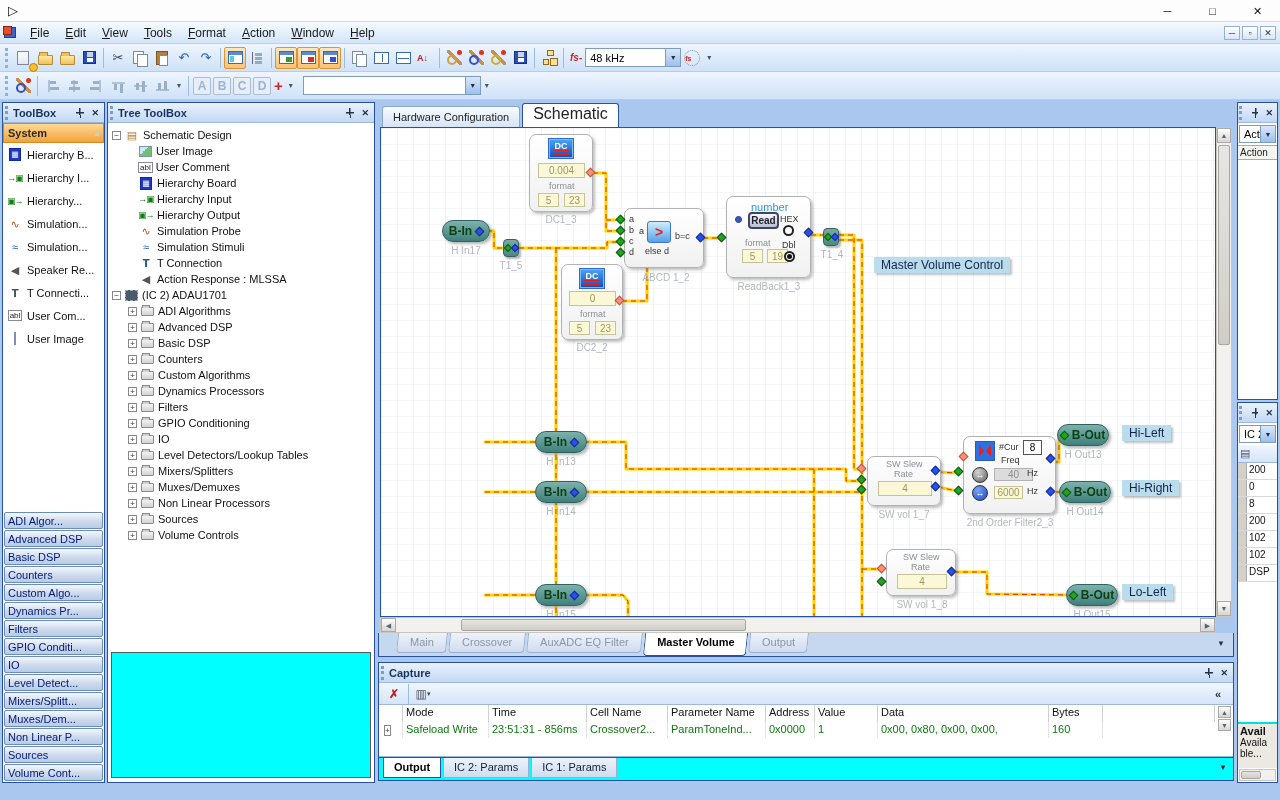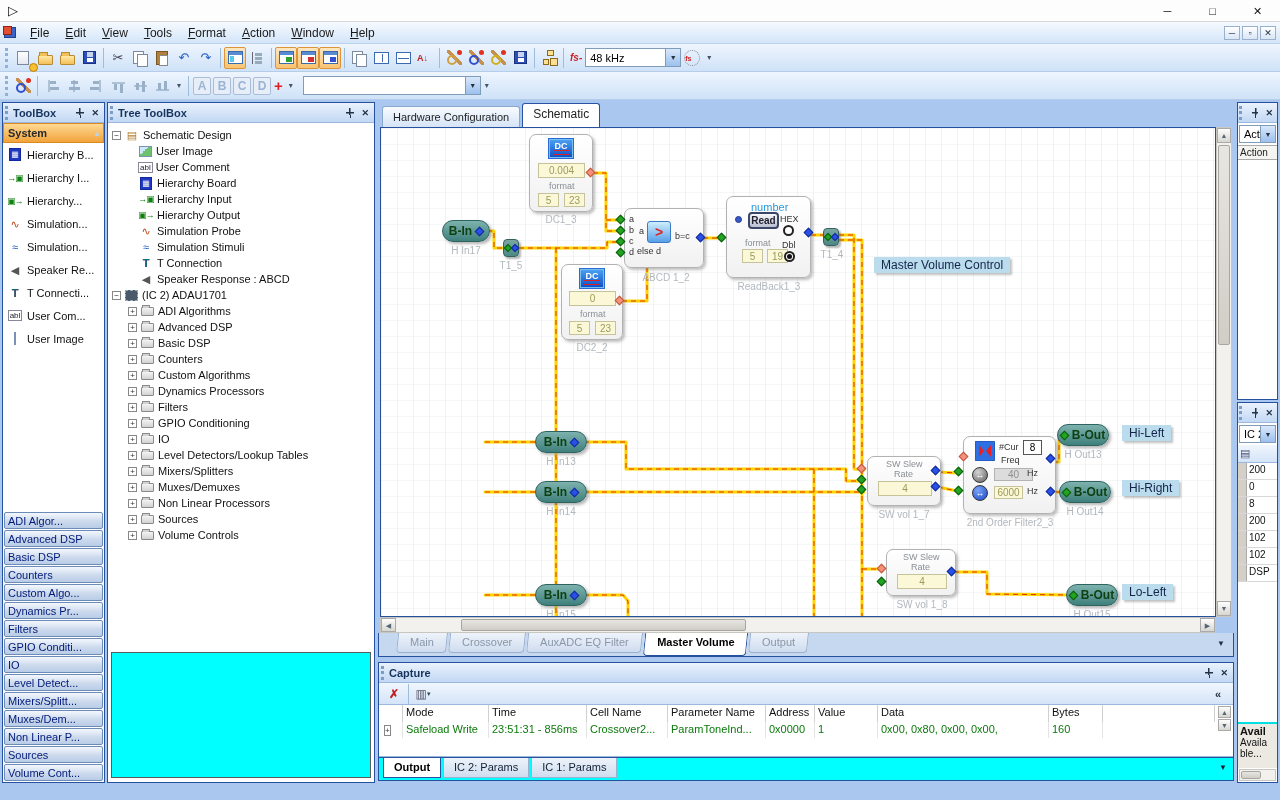--- a/index.html
+++ b/index.html
@@ -89,21 +89,21 @@
 .i-probe{color:#c05020;font-size:11px}
 .i-stim{color:#2a62c8;font-size:11px}
 .i-hin{color:#108010;font-size:9px;letter-spacing:-1px}
 .i-hout{color:#108010;font-size:9px;letter-spacing:-1px}
 
 .trow{height:16px;display:flex;align-items:center;gap:3px;font-size:11px;color:#111;white-space:nowrap}
 .exp{width:9px;height:9px;border:1px solid #888;background:#fff;font-size:8px;line-height:7px;text-align:center;color:#333;flex:none}
 
 .tabrow{display:flex;align-items:flex-end;height:25px;padding-left:4px;background:transparent}
 .stab{height:21px;padding:0 10px;font-size:11px;line-height:20px;color:#222;background:linear-gradient(#f8fbff,#d5e4f6);border:1px solid #8aa8cc;border-bottom:none;border-radius:3px 3px 0 0;margin-right:2px}
-.stab.active{height:24px;background:#fff;border-color:#2a52a2;font-size:12px}
+.stab.active{height:24px;background:#fff;border-color:#2a52a2;font-size:16px}
 .canvas{background:#fff;border:1px solid #26519e;overflow:hidden;
  background-image:repeating-linear-gradient(to right,rgba(150,170,195,.14) 0 1px,transparent 1px 16px),repeating-linear-gradient(to bottom,rgba(150,170,195,.10) 0 1px,transparent 1px 16px)}
 .blk{position:absolute;background:linear-gradient(#ffffff,#f1f1f1);border:1px solid #b2b2b2;border-radius:7px;box-shadow:2px 2px 3px rgba(110,110,110,.45)}
 .fldv{position:absolute;background:#fbf8d8;border:1px solid #c6c29a;color:#9c9a5c;font-size:10px;text-align:center;line-height:13px;overflow:hidden}
 .fldg{position:absolute;background:#dcdcdc;border:1px solid #b2b2b2;color:#909090;font-size:10px;text-align:center;line-height:11px}
 .lblg{position:absolute;color:#8a8f95;font-size:9px;white-space:nowrap}
 .capn{position:absolute;color:#b2b8be;font-size:10px;white-space:nowrap;text-align:center}
 .pin{position:absolute;width:7px;height:7px;transform:rotate(45deg);border:1px solid}
 .pin.g{background:#22a322;border-color:#0c5c0c}
 .pin.b{background:#2a50e8;border-color:#102c90}
@@ -482,21 +482,21 @@
         <div class="trow">
             <span class="tico i-stim">≈</span>
             <span>Simulation Stimuli</span>
           </div>
         <div class="trow">
             <span class="tico i-T">T</span>
             <span>T Connection</span>
           </div>
         <div class="trow">
             <span class="tico i-spk">◀</span>
-            <span>Speaker Response : ABCD</span>
+            <span>Action Response : MLSSA</span>
           </div>
       </div>
       <div class="trow">
         <span class="exp">−</span>
         <span class="i-chip"></span>
         <span>(IC 2) ADAU1701</span>
       </div>
       <div style="padding-left:16px">
 
       <div class="trow">
@@ -655,21 +655,21 @@
     <span class="pin g" style="left:236px;top:99px"></span>
     <span class="pin g" style="left:236px;top:110px"></span>
     <span class="pin g" style="left:236px;top:121px"></span>
     <span class="lblg" style="left:248px;top:86px;color:#333">a</span>
     <span class="lblg" style="left:248px;top:97px;color:#333">b</span>
     <span class="lblg" style="left:248px;top:108px;color:#333">c</span>
     <span class="lblg" style="left:248px;top:119px;color:#333">d</span>
     <span class="lblg" style="left:258px;top:98px;color:#333">a</span>
     <span class="abic" style="left:266px;top:93px">&gt;</span>
     <span class="lblg" style="left:294px;top:103px;color:#333">b=c</span>
-    <span class="lblg" style="left:256px;top:118px;color:#333">else d</span>
+    <span class="lblg" style="left:264px;top:118px;color:#333">else d</span>
     <span class="pin b" style="left:316px;top:106px"></span>
     <span class="capn" style="left:255px;top:144px;width:60px">ABCD 1_2</span>
 
     <div class="blk" style="left:345px;top:68px;width:85px;height:82px">
       <span style="position:absolute;left:24px;top:4px;color:#2a9ae0;font-size:11px">number</span>
       <span style="position:absolute;left:8px;top:19px;width:7px;height:7px;border-radius:50%;background:#3a58c8;border:1px solid #223c90"></span>
       <span class="readb" style="left:21px;top:15px;width:31px;height:17px;line-height:14px">Read</span>
       <span class="lblg" style="left:53px;top:17px;color:#333">HEX</span>
       <span class="rad" style="left:56px;top:28px"></span>
       <span class="lblg" style="left:18px;top:41px">format</span>

